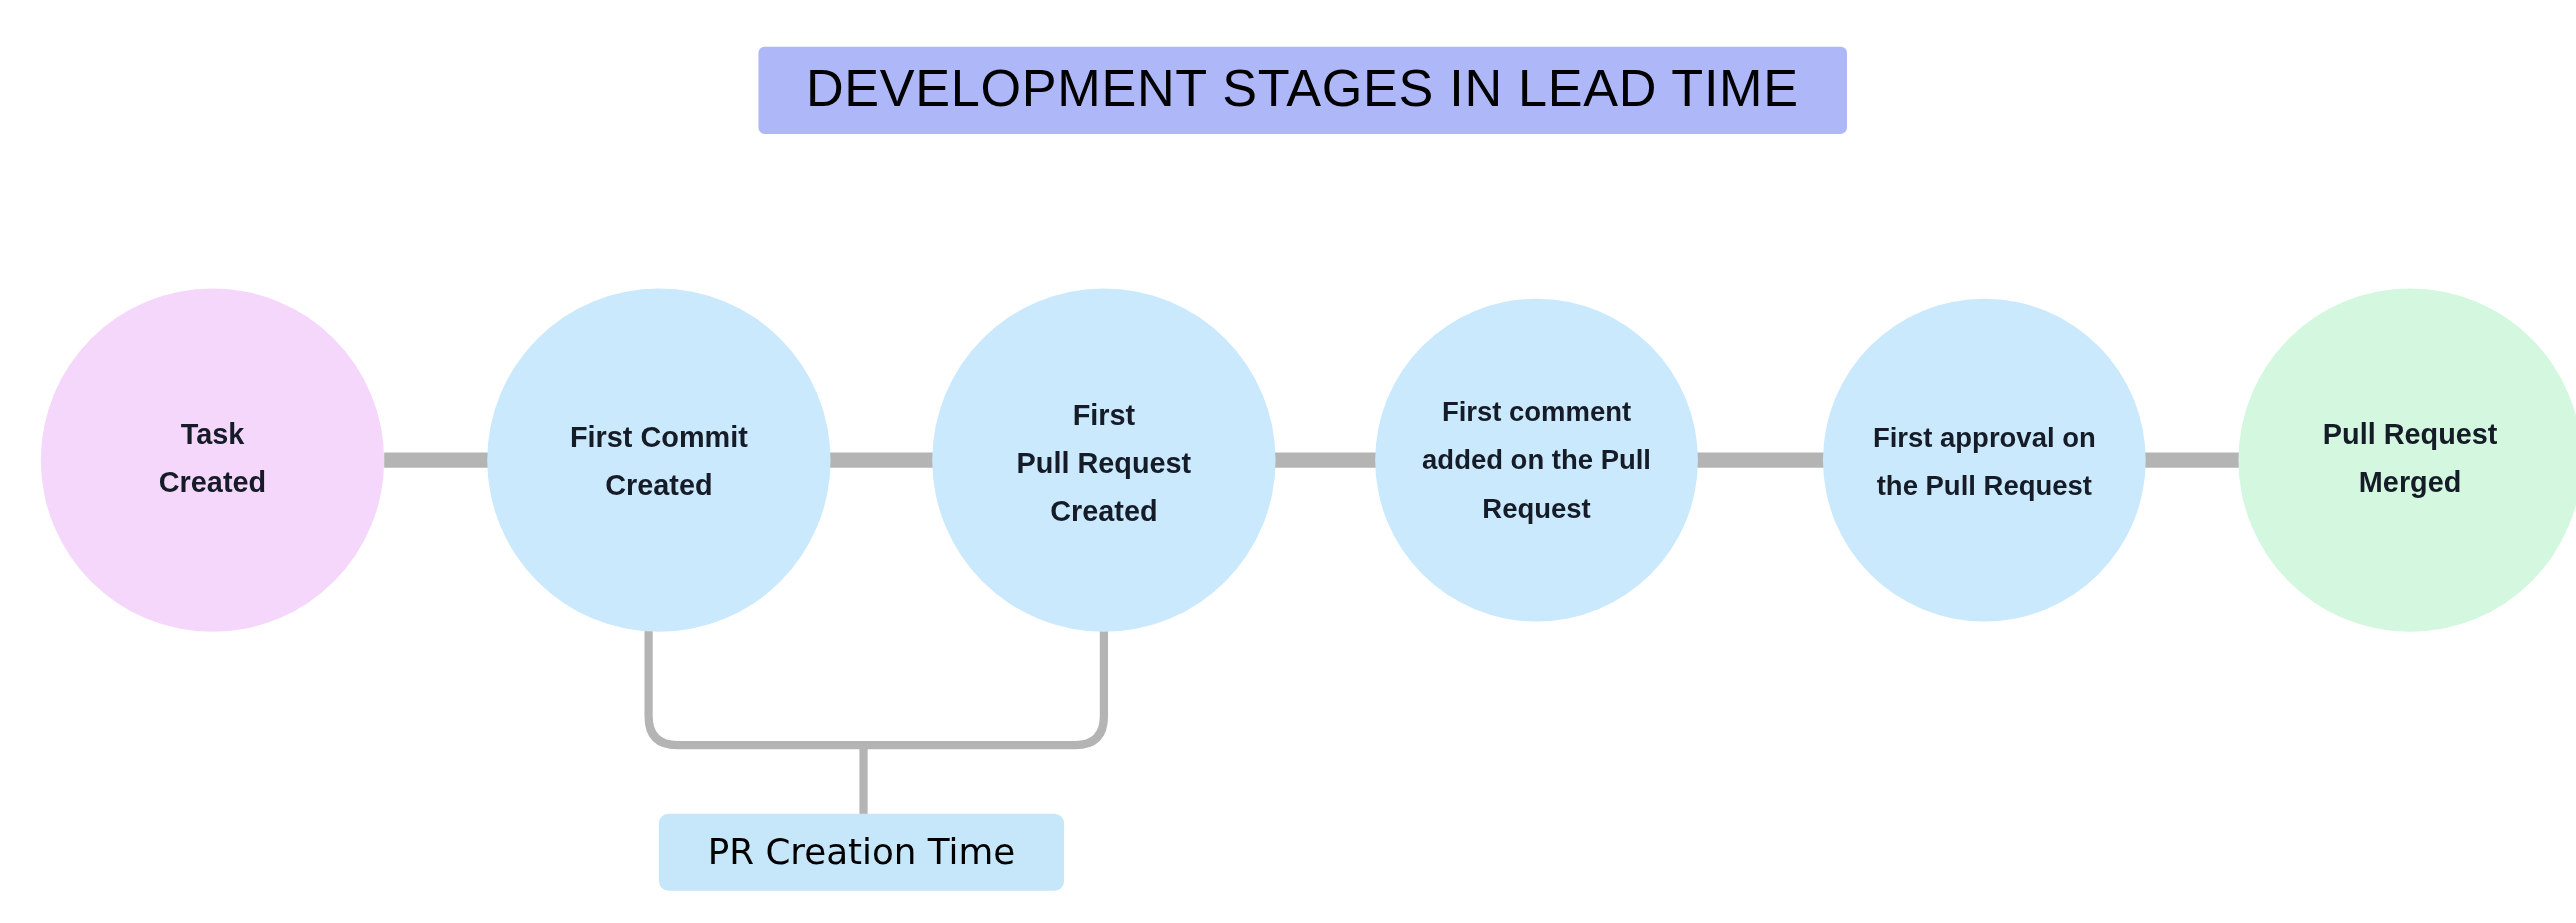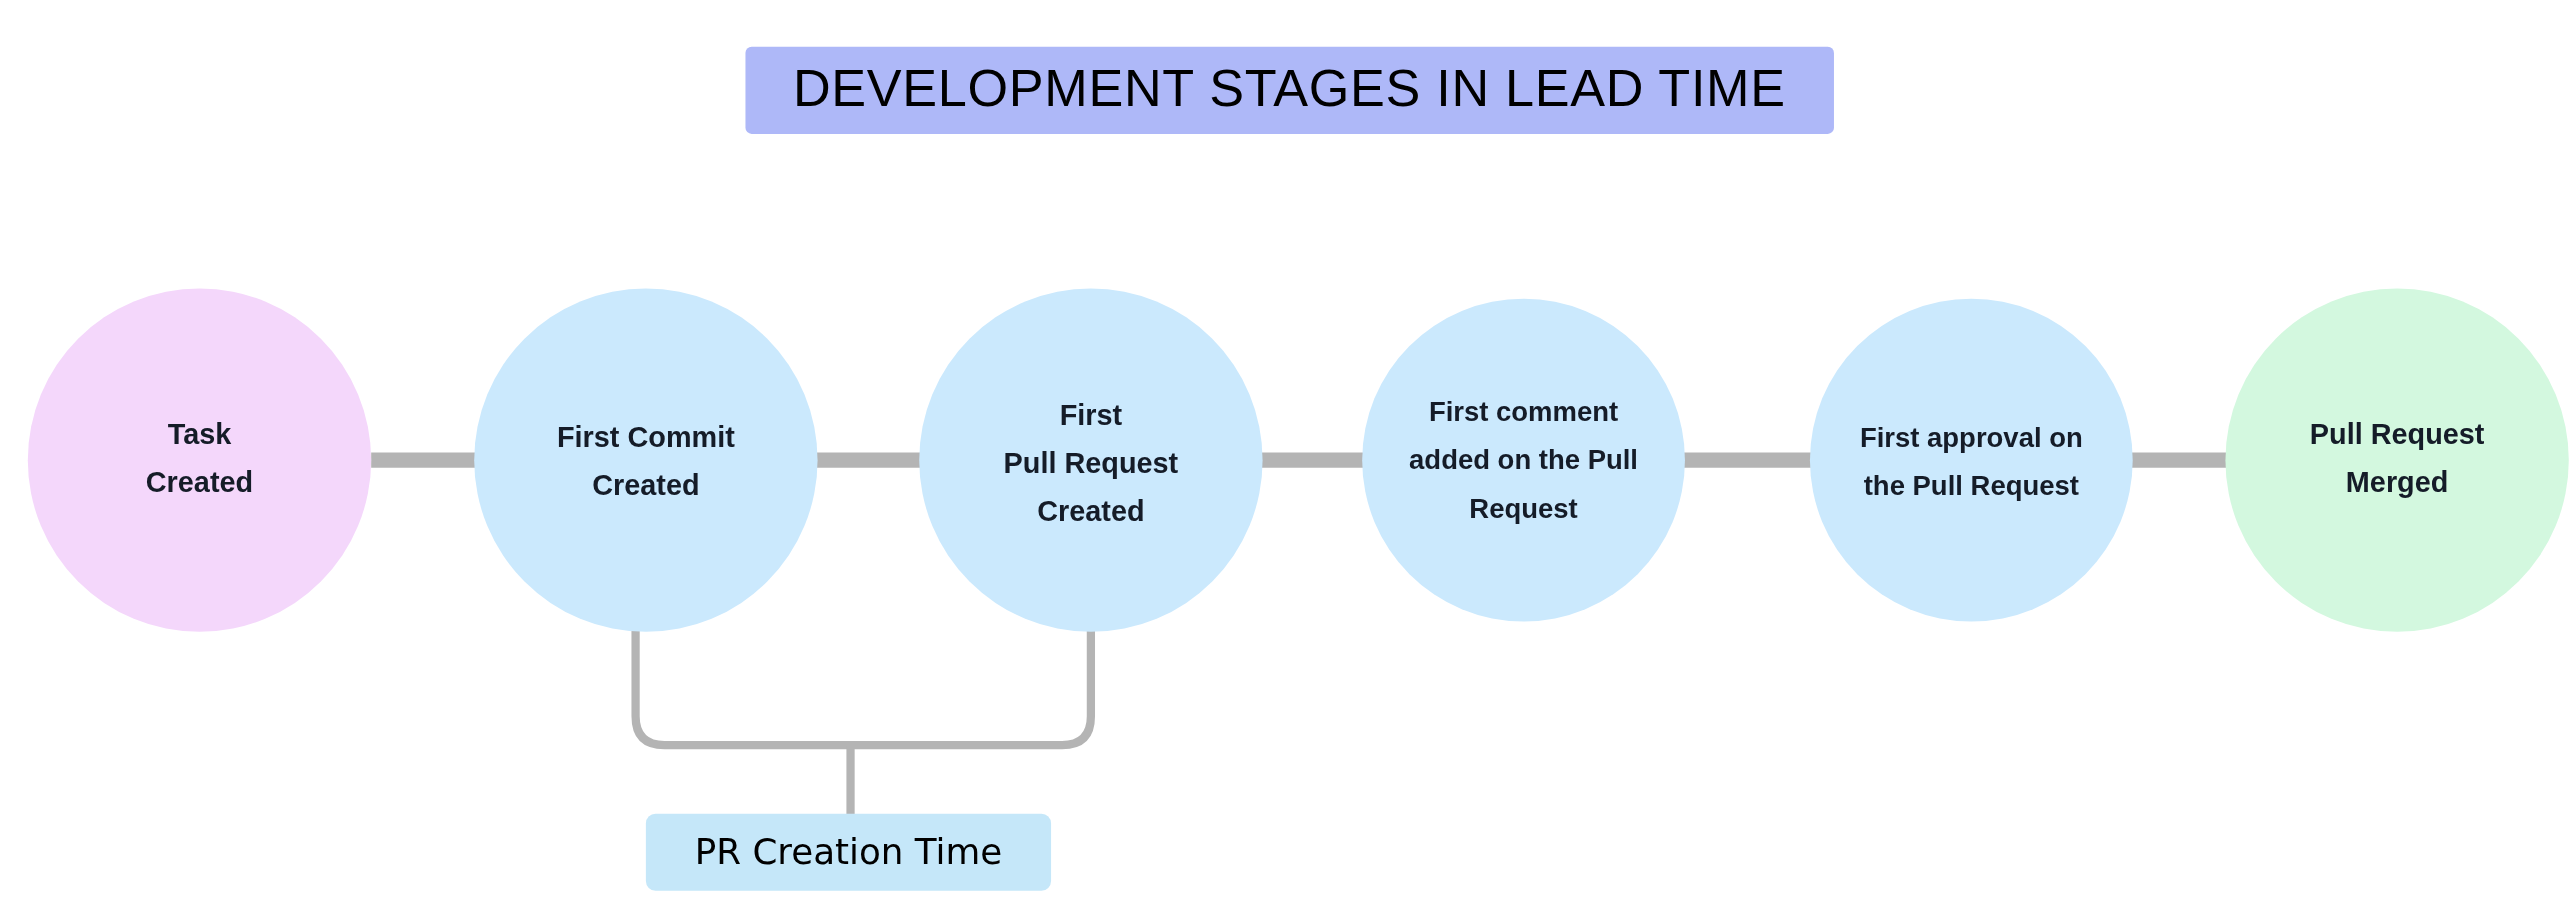--- a/index.html
+++ b/index.html
@@ -11,20 +11,21 @@
     width: 2576px;
     height: 923px;
     overflow: hidden;
     font-family: "Liberation Sans", sans-serif;
   }
   #stage {
     position: relative;
     width: 2268px;
     height: 923px;
     background: #ffffff;
+    margin-left: 13px;
   }
   svg#diagram {
     position: absolute;
     left: 0;
     top: 0;
     width: 2576px;
     height: 923px;
     display: block;
   }
   .node-label {

